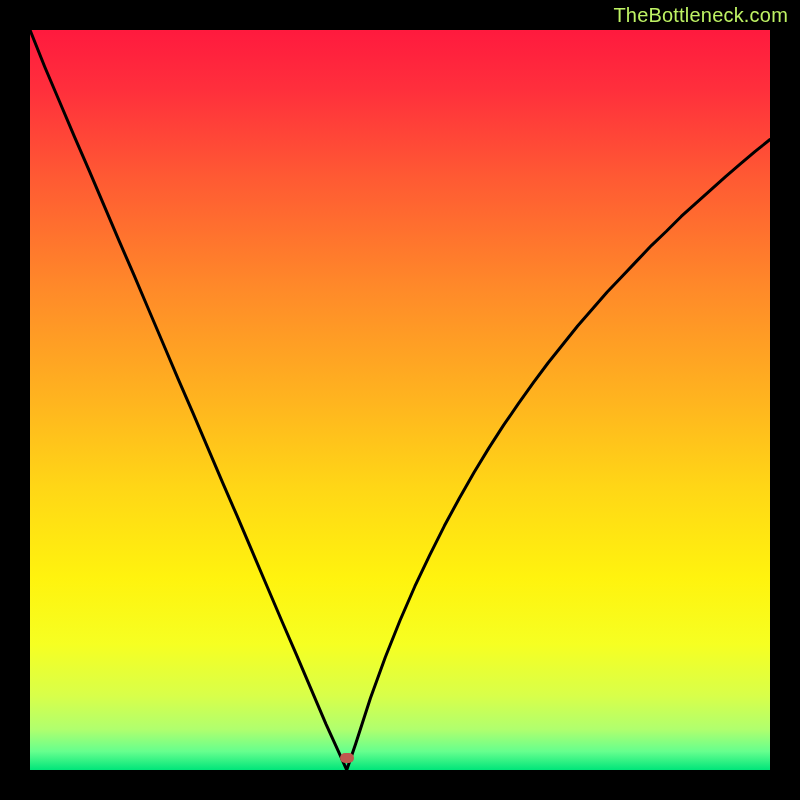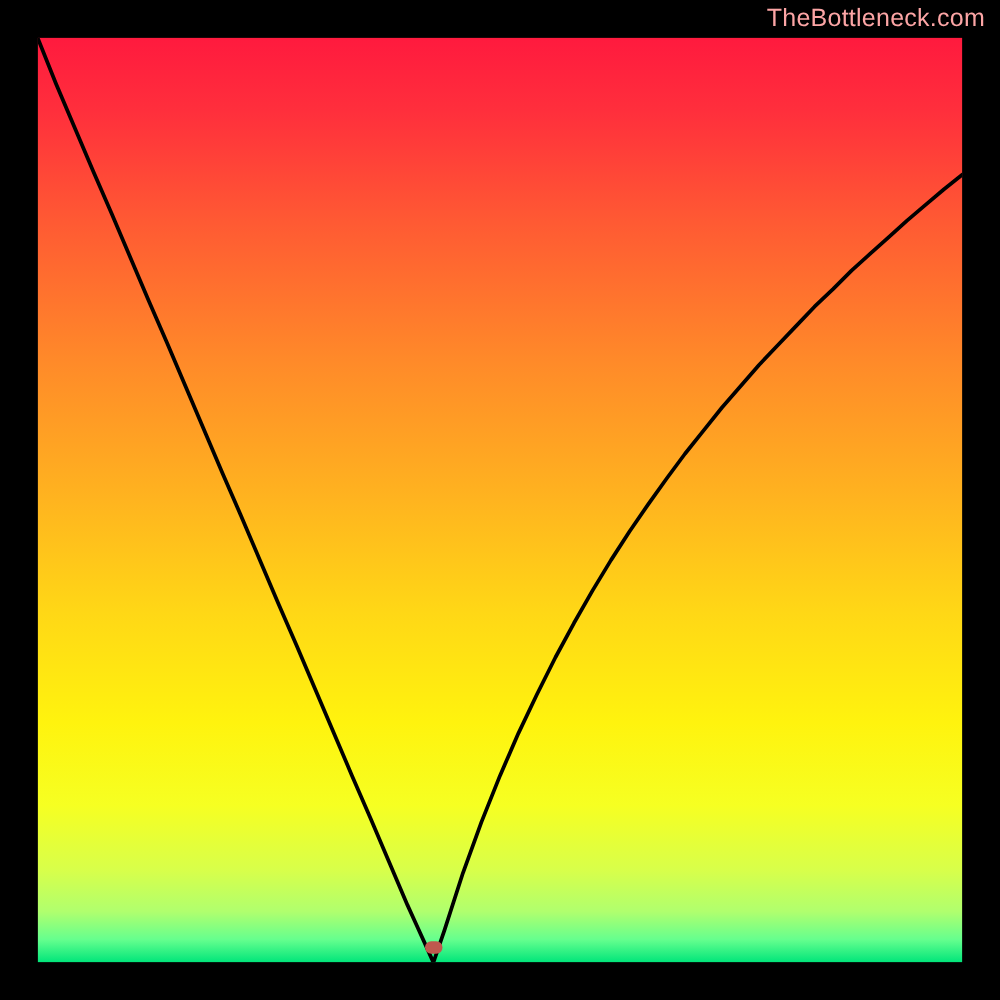--- a/index.html
+++ b/index.html
@@ -47,21 +47,21 @@
     width: 14px;
     height: 10px;
     border-radius: 5px;
     transform: translate(-50%, -50%);
     pointer-events: none;
   }
   .watermark {
     position: absolute;
     top: 4px;
     right: 12px;
-    color: #fca5a5;
+    color: #bef264;
     font-size: 20px;
     letter-spacing: 0.2px;
     font-weight: 500;
   }
 </style>
 </head>
 <body>
 
 <div class="frame">
 

